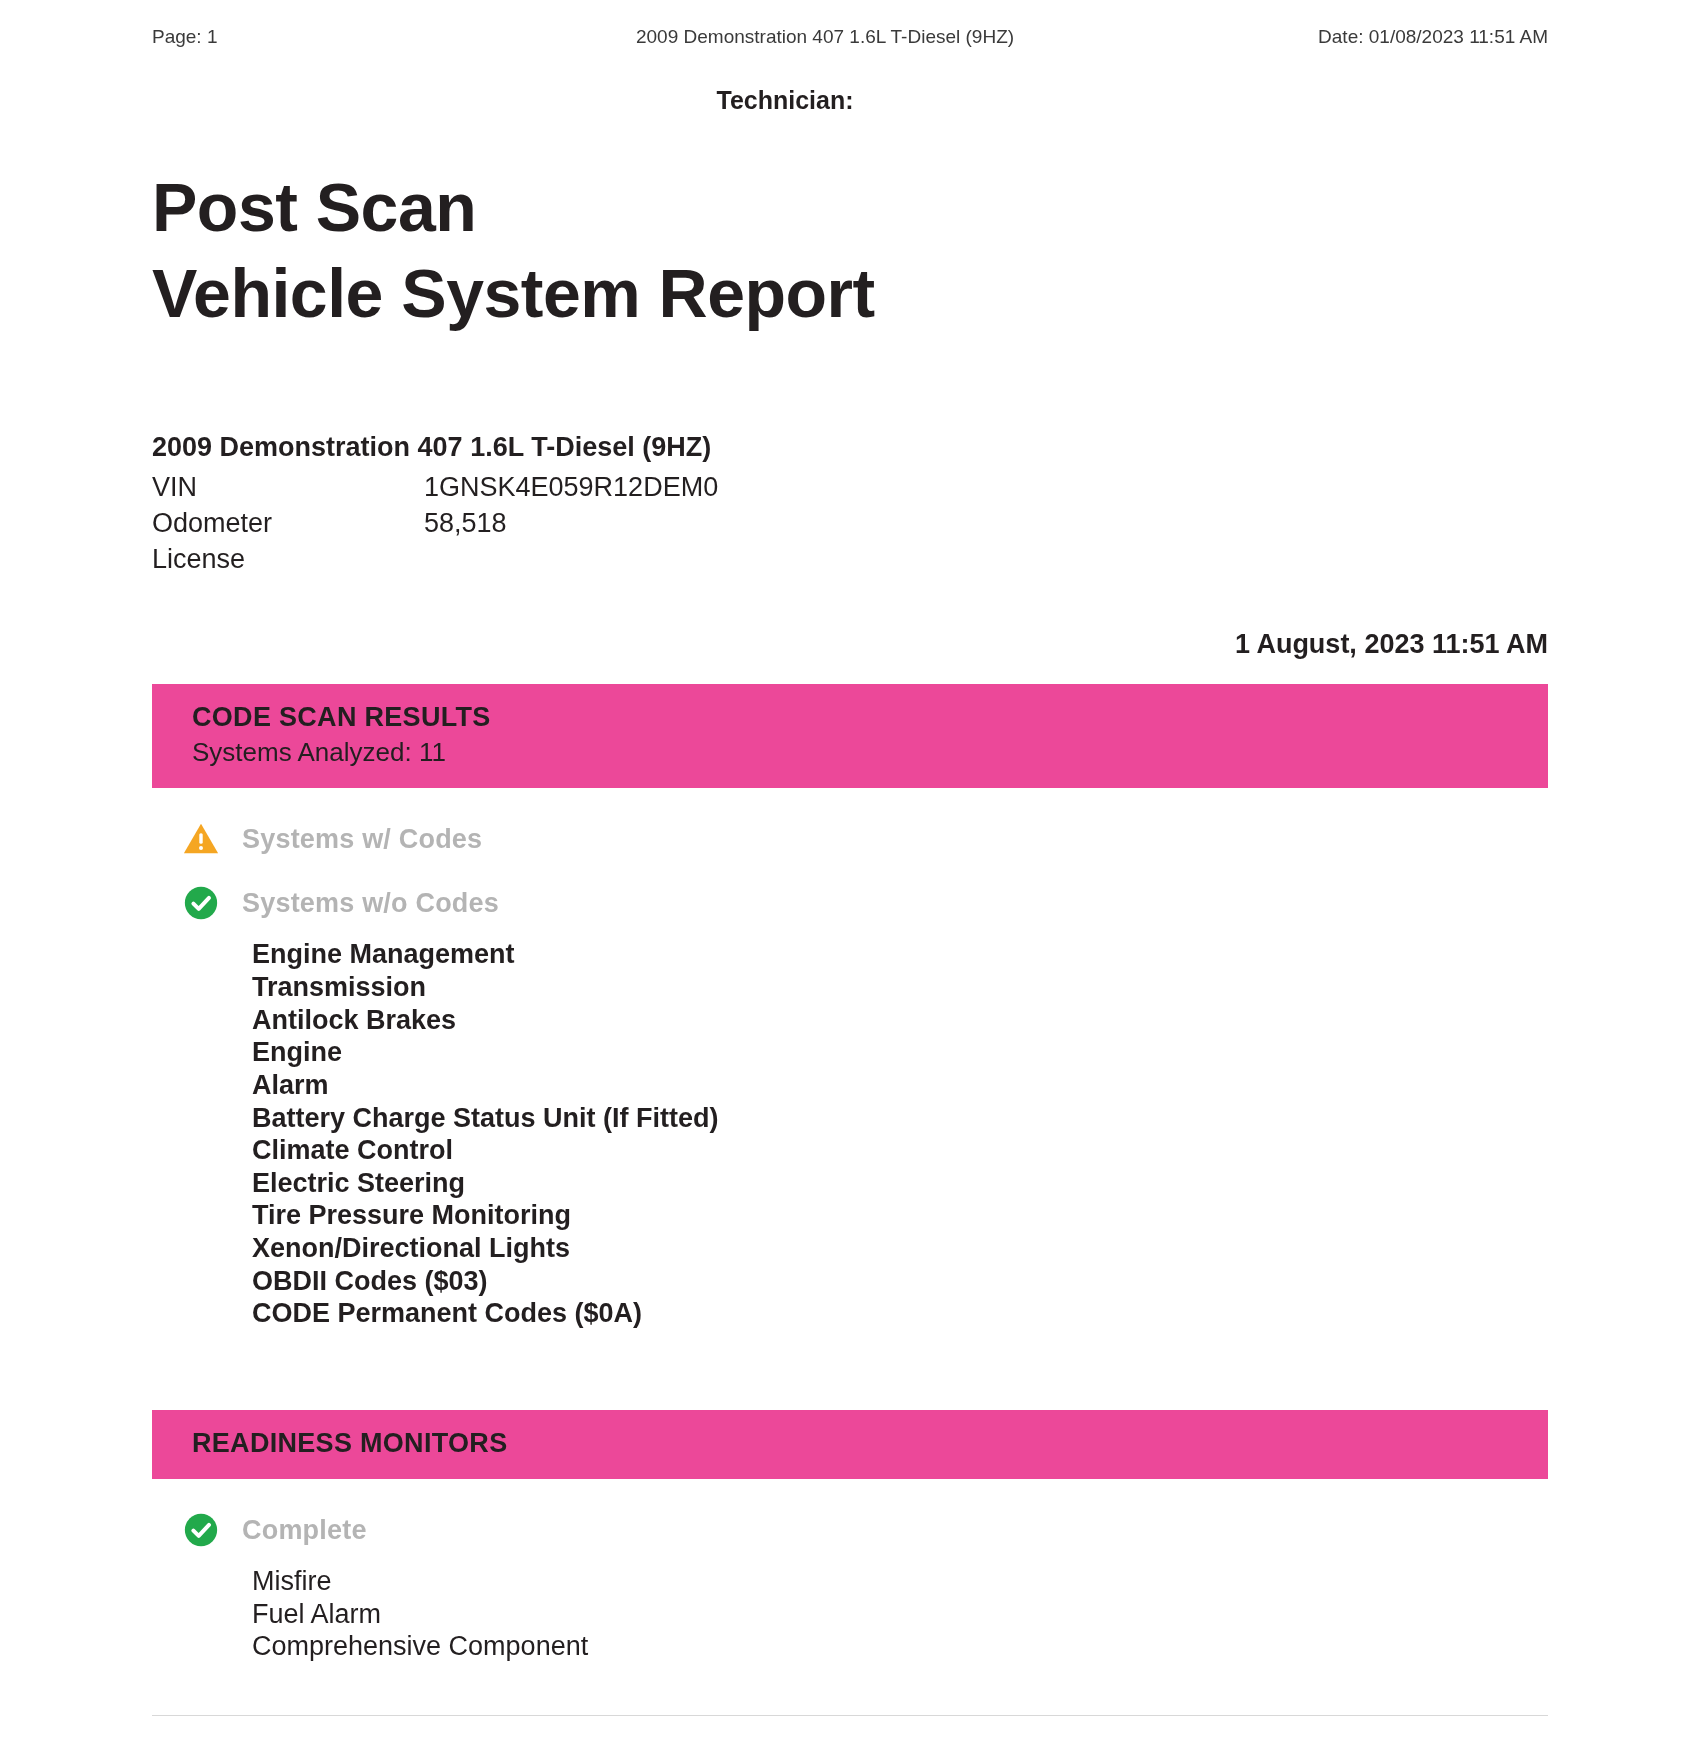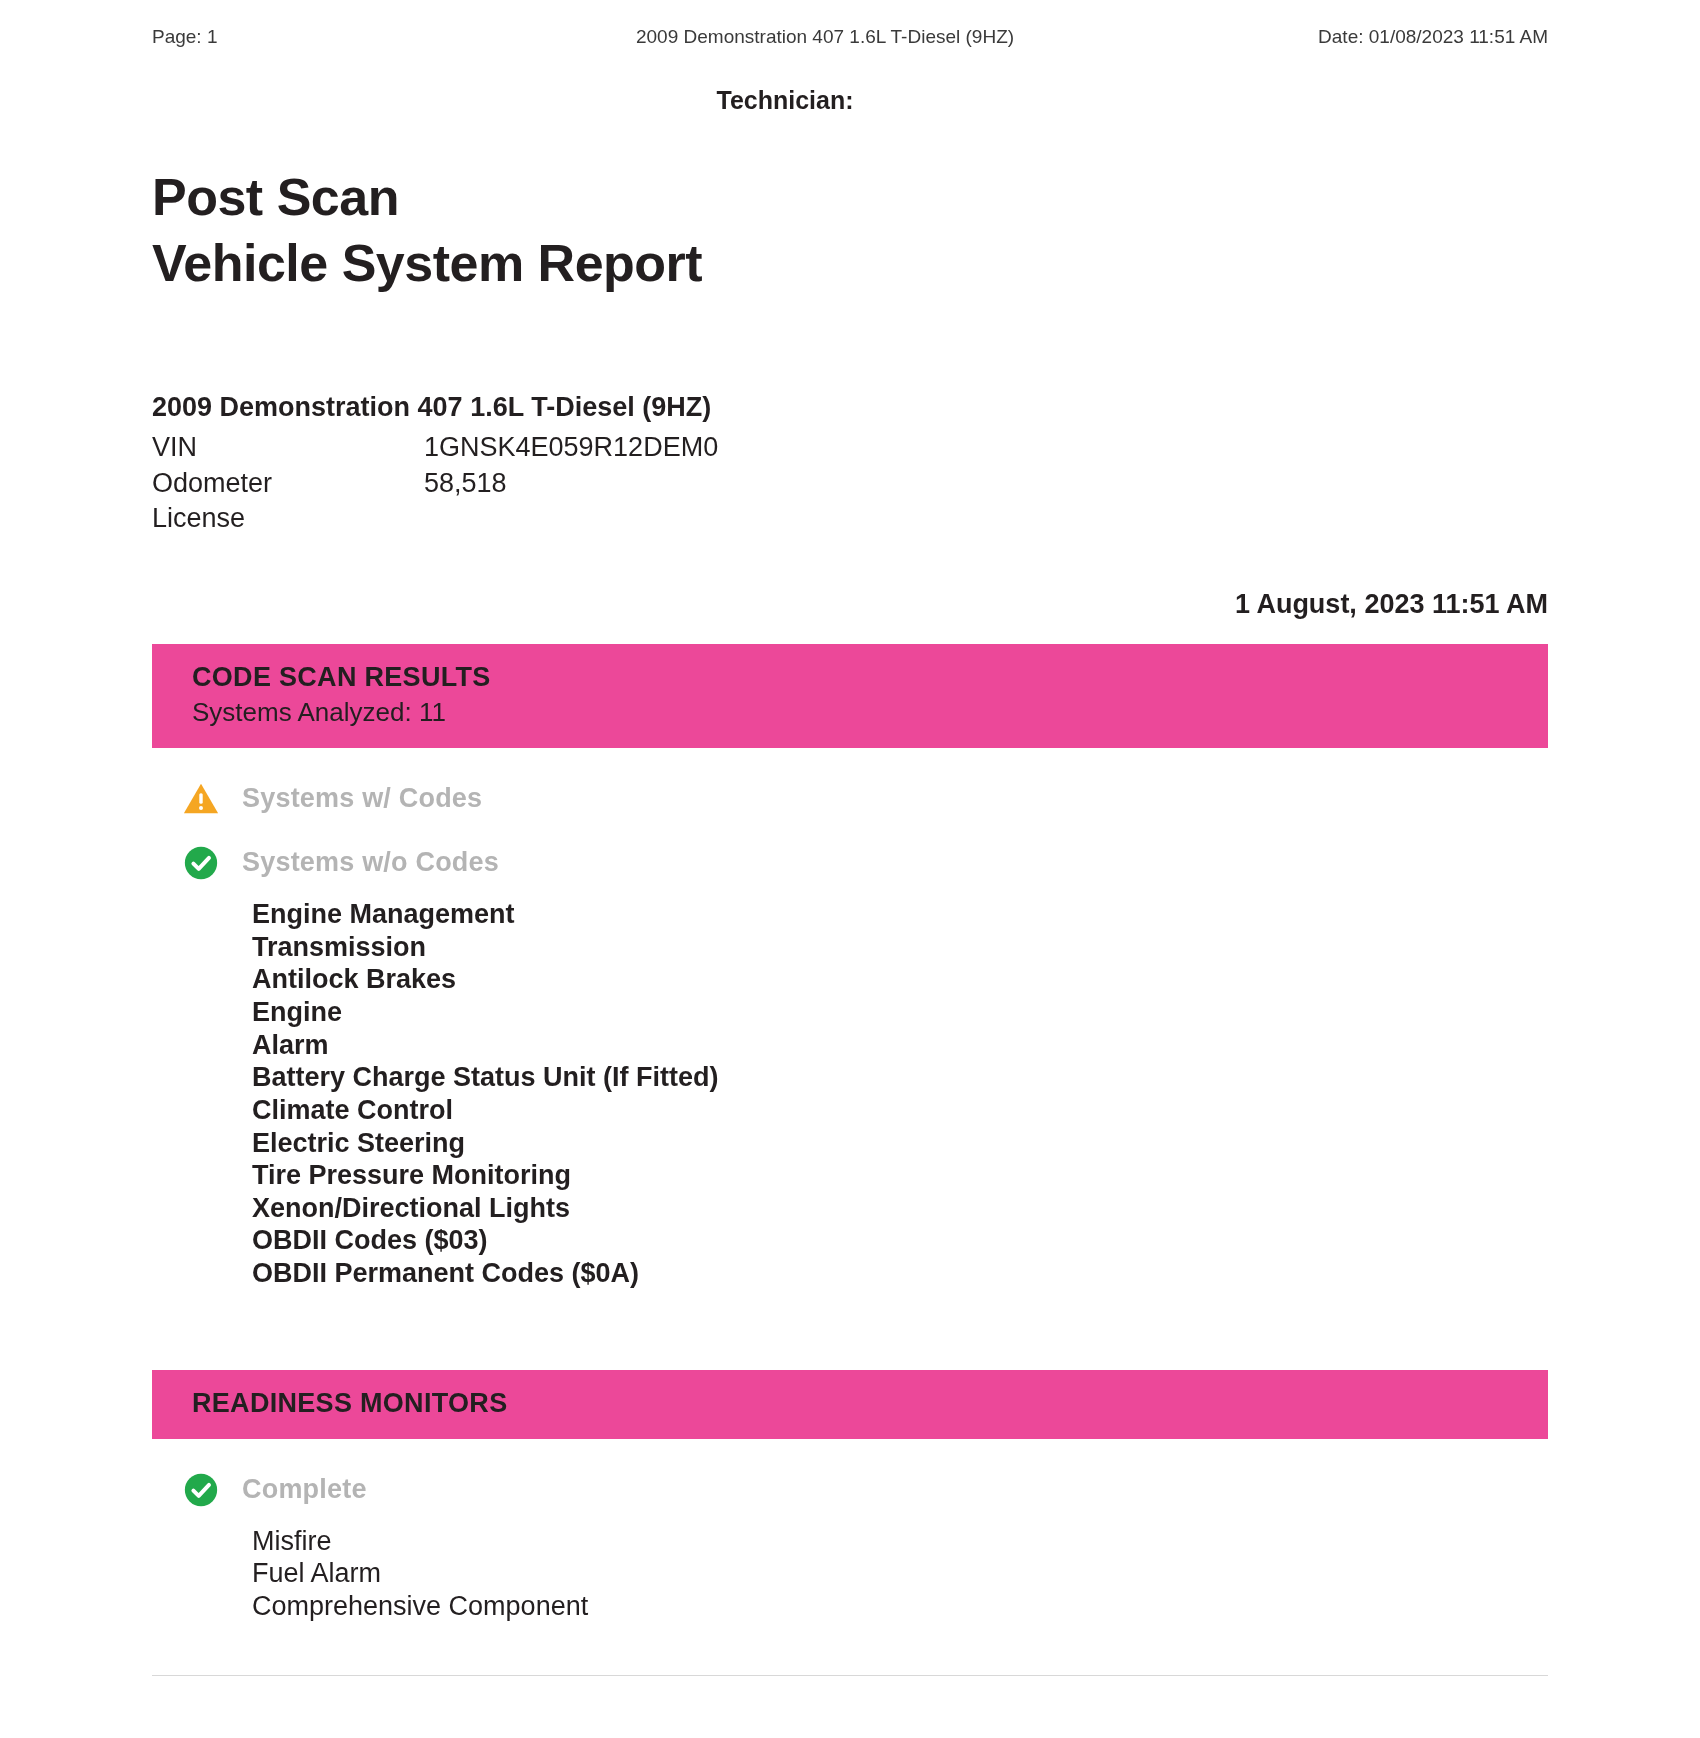--- a/index.html
+++ b/index.html
@@ -53,21 +53,21 @@
     color: #231f20;
     margin-top: 38px;
     padding-right: 130px;
   }
 
   
   .title-block {
     padding: 50px 152px 0 152px;
   }
   .title-line {
-    font-size: 52px;
+    font-size: 68px;
     font-weight: bold;
     line-height: 1.26;
     letter-spacing: -0.5px;
     color: #231f20;
   }
 
   
   .vehicle-block {
     padding: 96px 152px 0 152px;
   }
@@ -230,21 +230,21 @@
       <div class="list-item">Transmission</div>
       <div class="list-item">Antilock Brakes</div>
       <div class="list-item">Engine</div>
       <div class="list-item">Alarm</div>
       <div class="list-item">Battery Charge Status Unit (If Fitted)</div>
       <div class="list-item">Climate Control</div>
       <div class="list-item">Electric Steering</div>
       <div class="list-item">Tire Pressure Monitoring</div>
       <div class="list-item">Xenon/Directional Lights</div>
       <div class="list-item">OBDII Codes ($03)</div>
-      <div class="list-item">OBDII Permanent Codes ($0A)</div>
+      <div class="list-item">CODE Permanent Codes ($0A)</div>
     </div>
   </div>
 
   <div class="spacer-lg"></div>
 
   <div class="band">
     <div class="band-title">READINESS MONITORS</div>
   </div>
 
   <div class="group">

